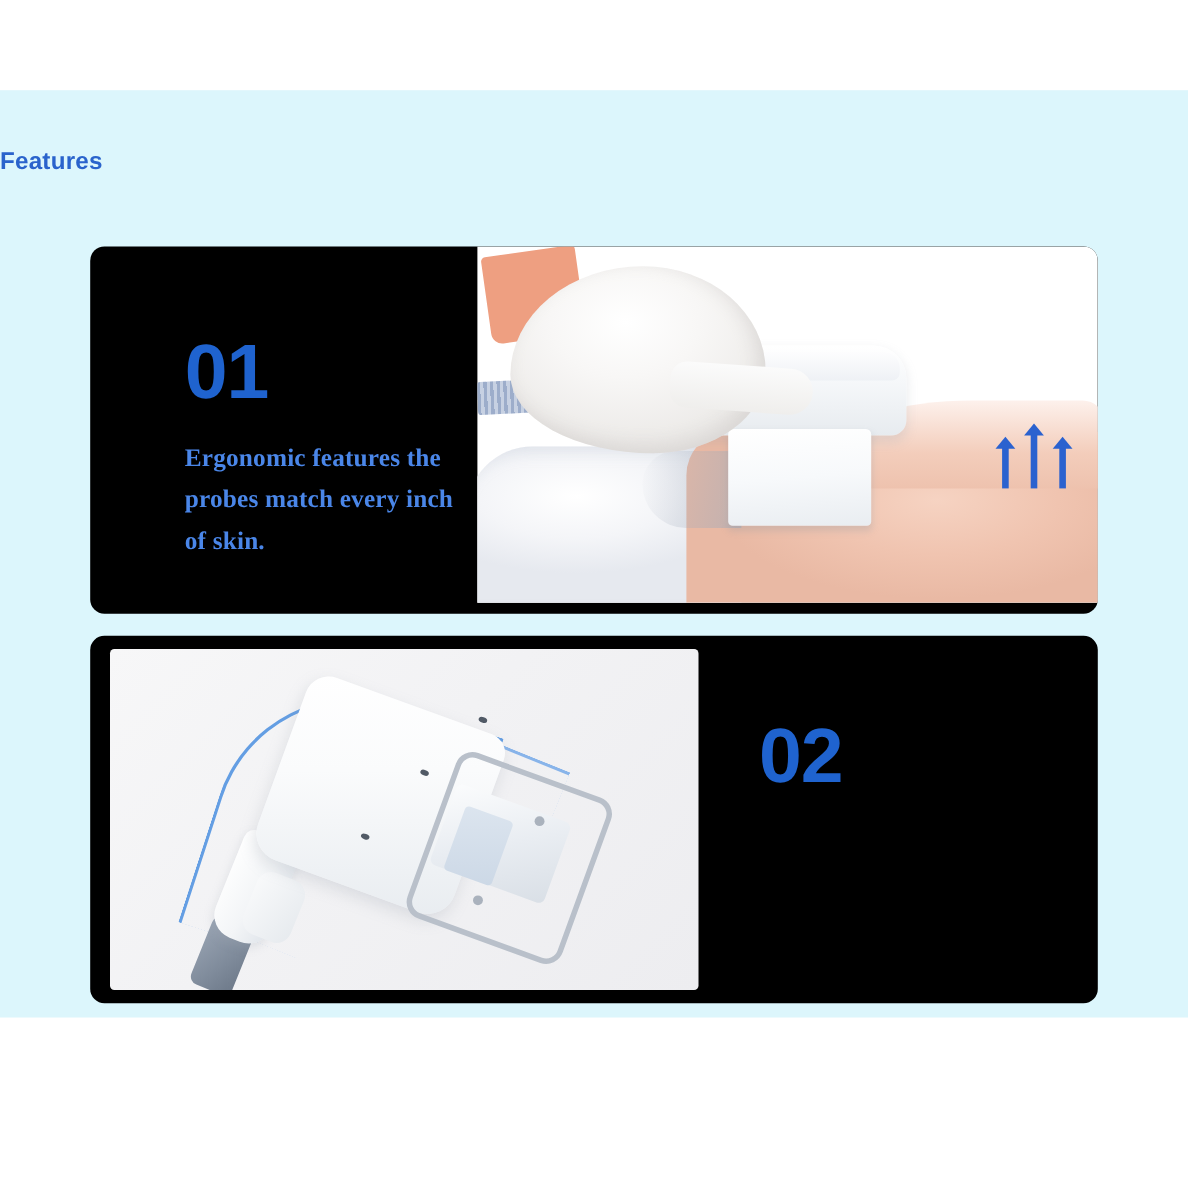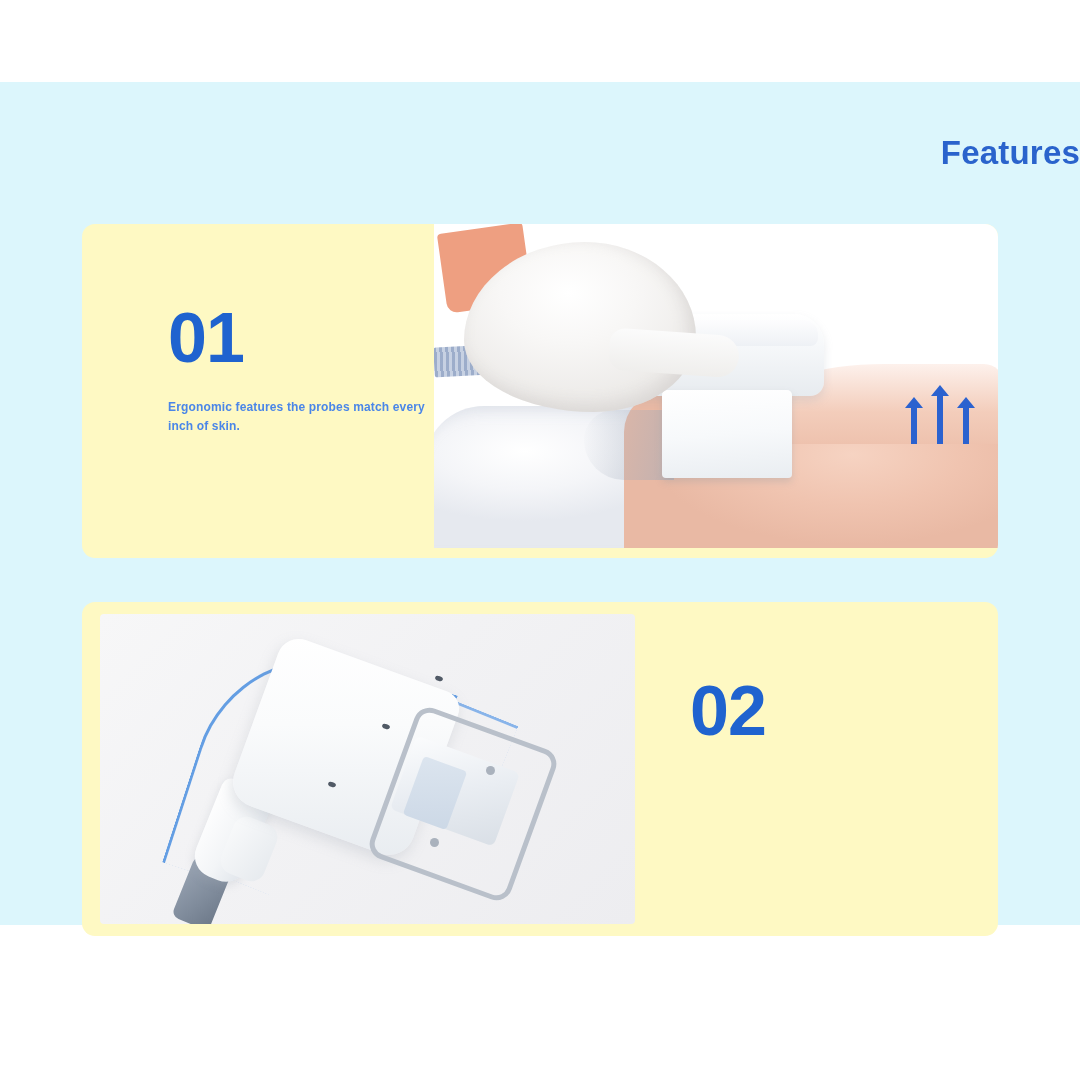--- a/index.html
+++ b/index.html
@@ -27,53 +27,54 @@
     width: 1080px;
     height: 843px;
     background: #dcf6fc;
   }
 
   #title {
     position: absolute;
     left: 0;
     top: 134px;
     width: 1080px;
-    text-align: right;
-    font-size: 33px;
+    text-align: left;
+    font-size: 22px;
     font-weight: bold;
     color: #2a63cc;
     letter-spacing: 0.2px;
   }
 
   
   .card {
     position: absolute;
-    background: #fef9c3;
+    background: #000000;
     border-radius: 13px;
     overflow: hidden;
   }
   #card1 { left: 82px; top: 224px; width: 916px; height: 334px; }
-  #card2 { left: 82px; top: 578px; width: 916px; height: 334px; margin-top: 24px; }
+  #card2 { left: 82px; top: 578px; width: 916px; height: 334px; }
 
   
   .num {
     position: absolute;
     font-size: 70px;
     font-weight: bold;
     color: #1f63cf;
     line-height: 1;
     letter-spacing: -1px;
   }
   .desc {
     position: absolute;
-    font-size: 12px;
+    font-size: 23px;
     font-weight: bold;
     color: #4a86e8;
     line-height: 1.62;
     letter-spacing: 0.15px;
+    font-family: Liberation Serif, serif;
   }
   #num1  { left: 86px; top: 79px; }
   #desc1 { left: 86px; top: 174px; width: 260px; }
   #num2  { left: 608px; top: 74px; }
   #desc2 { left: 608px; top: 168px; width: 240px; }
 
   
   #photo1 {
     position: absolute;
     left: 352px;

